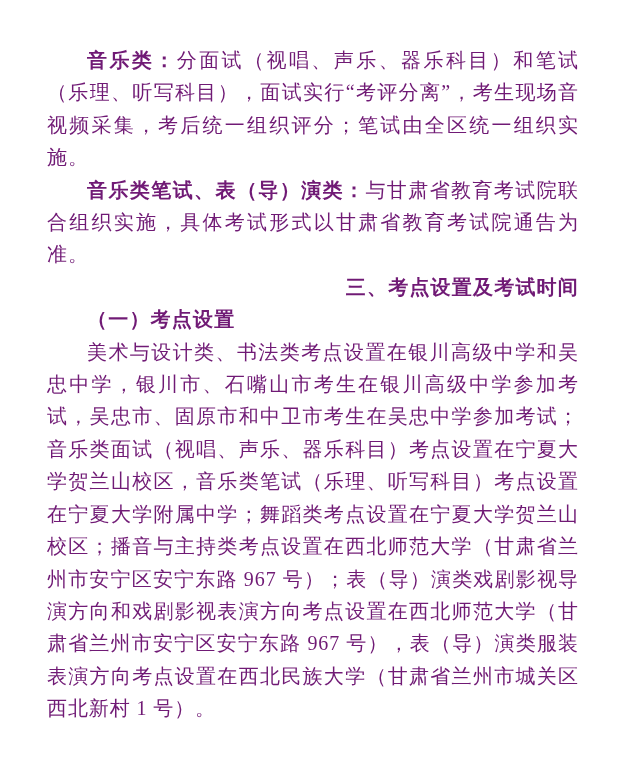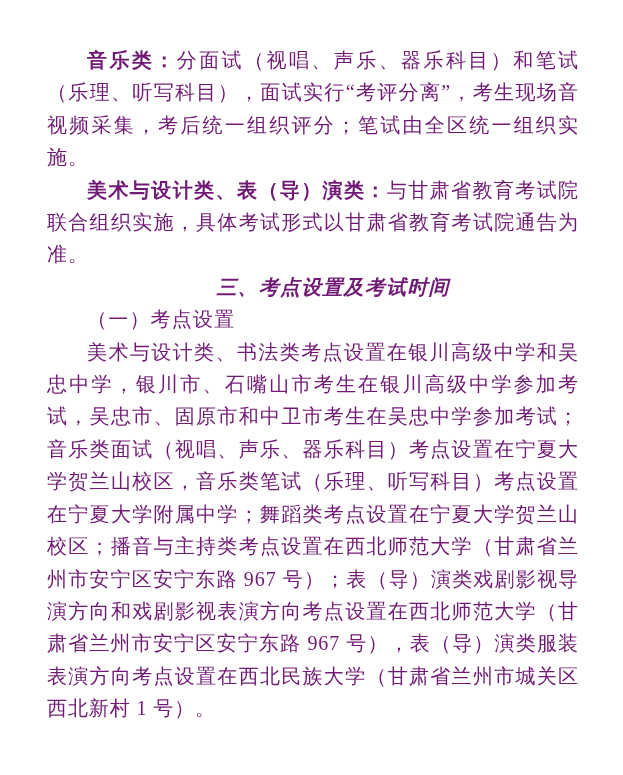--- a/index.html
+++ b/index.html
@@ -30,35 +30,34 @@
     text-align: justify;
     letter-spacing: 0.045em;
     word-break: break-all;
   }
   .doc-body p.body-par .lead {
     font-weight: 700;
   }
   .doc-body p.heading1 {
     font-family: "Liberation Sans", sans-serif;
     font-weight: 700;
-    text-align: center;
+    text-align: right;
     letter-spacing: 0.06em;
-    font-style: italic;
   }
   .doc-body p.heading2 {
     font-family: "Liberation Serif", serif;
-    font-weight: 400;
+    font-weight: 700;
     text-align: left;
     letter-spacing: 0.06em;
   }
 </style>
 </head>
 <body>
 
 <div class="page">
   <div class="doc-body" id="doc-body">
       <p class="body-par"><span class="lead">音乐类：</span><span>分面试（视唱、声乐、器乐科目）和笔试（乐理、听写科目），面试实行“考评分离”，考生现场音视频采集，考后统一组织评分；笔试由全区统一组织实施。</span></p>
-      <p class="body-par"><span class="lead">美术与设计类、表（导）演类：</span><span>与甘肃省教育考试院联合组织实施，具体考试形式以甘肃省教育考试院通告为准。</span></p>
+      <p class="body-par"><span class="lead">音乐类笔试、表（导）演类：</span><span>与甘肃省教育考试院联合组织实施，具体考试形式以甘肃省教育考试院通告为准。</span></p>
       <p class="heading1">三、考点设置及考试时间</p>
       <p class="heading2">（一）考点设置</p>
       <p class="body-par"><span>美术与设计类、书法类考点设置在银川高级中学和吴忠中学，银川市、石嘴山市考生在银川高级中学参加考试，吴忠市、固原市和中卫市考生在吴忠中学参加考试；音乐类面试（视唱、声乐、器乐科目）考点设置在宁夏大学贺兰山校区，音乐类笔试（乐理、听写科目）考点设置在宁夏大学附属中学；舞蹈类考点设置在宁夏大学贺兰山校区；播音与主持类考点设置在西北师范大学（甘肃省兰州市安宁区安宁东路 967 号）；表（导）演类戏剧影视导演方向和戏剧影视表演方向考点设置在西北师范大学（甘肃省兰州市安宁区安宁东路 967 号），表（导）演类服装表演方向考点设置在西北民族大学（甘肃省兰州市城关区西北新村 1 号）。</span></p>
     </div>
 </div>
 
 </body></html>

